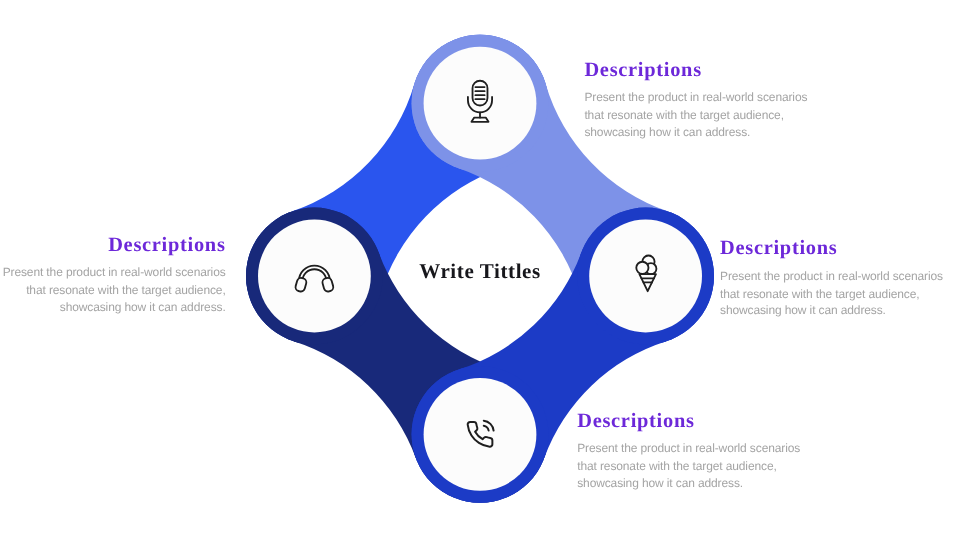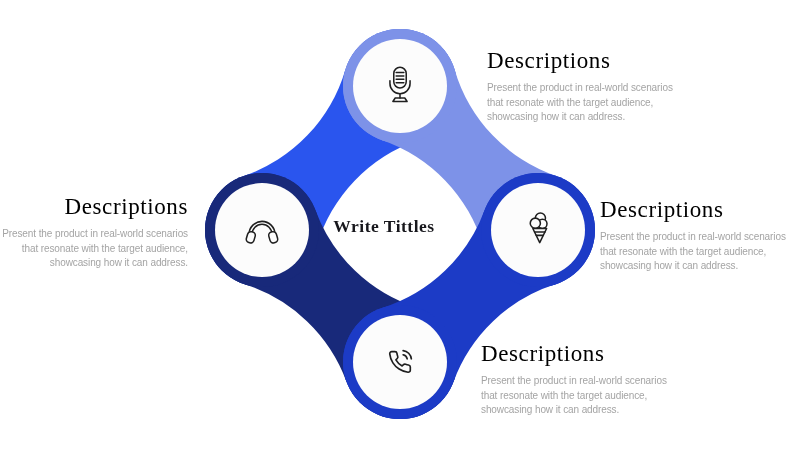--- a/index.html
+++ b/index.html
@@ -31,37 +31,37 @@
   }
   .icon-fillw {
     fill: #fcfcfc;
     stroke: #1f1f1f;
     stroke-width: 1.6;
     stroke-linecap: round;
     stroke-linejoin: round;
   }
   .center-title {
     position: absolute;
-    left: 284px;
+    left: 300px;
     top: 216px;
     width: 200px;
     text-align: center;
     font-family: "Liberation Serif", "DejaVu Serif", serif;
     font-weight: 700;
     font-size: 17.5px;
     letter-spacing: 0.5px;
     color: #17171c;
   }
   .desc { position: absolute; }
   .desc-title {
     font-family: "Liberation Serif", "DejaVu Serif", serif;
-    font-weight: 400;
-    font-size: 23px;
+    font-weight: 700;
+    font-size: 17px;
     letter-spacing: 0.6px;
-    color: #000000;
+    color: #6d28d9;
     margin-bottom: 7px;
   }
   .desc-line {
     font-size: 10px;
     letter-spacing: -0.1px;
     line-height: 14.5px;
     color: #a4a4a4;
     white-space: nowrap;
   }
   .desc.pos-top    { left: 487px; top: 48px; }

